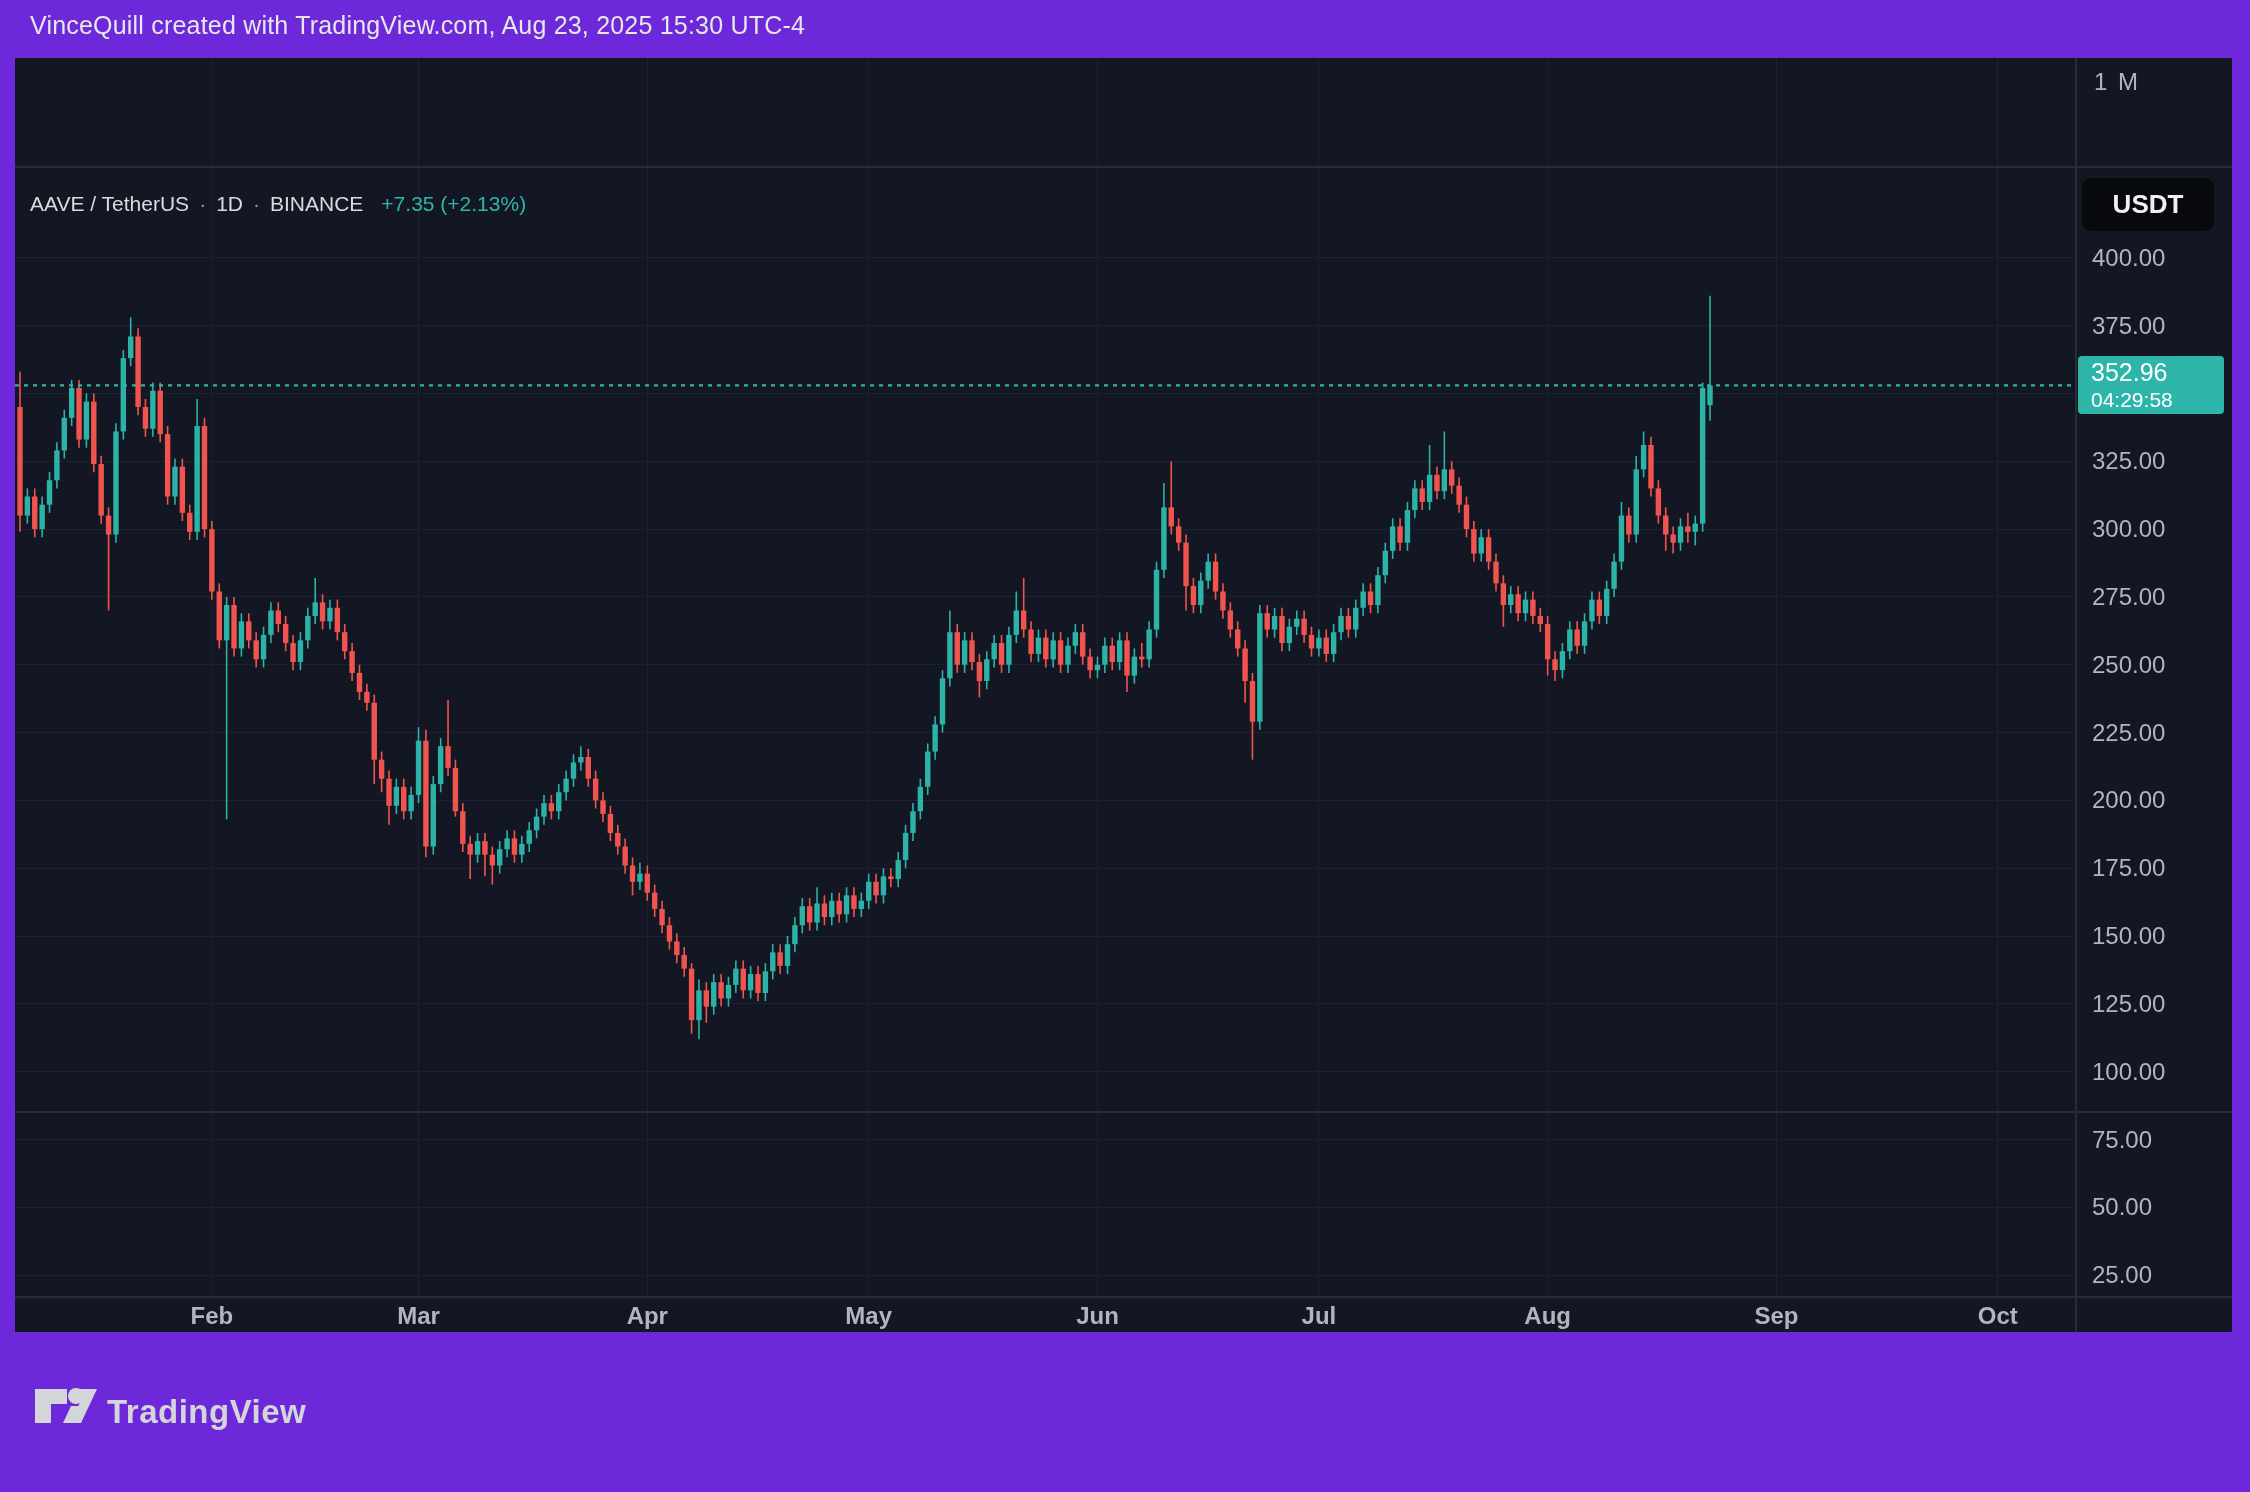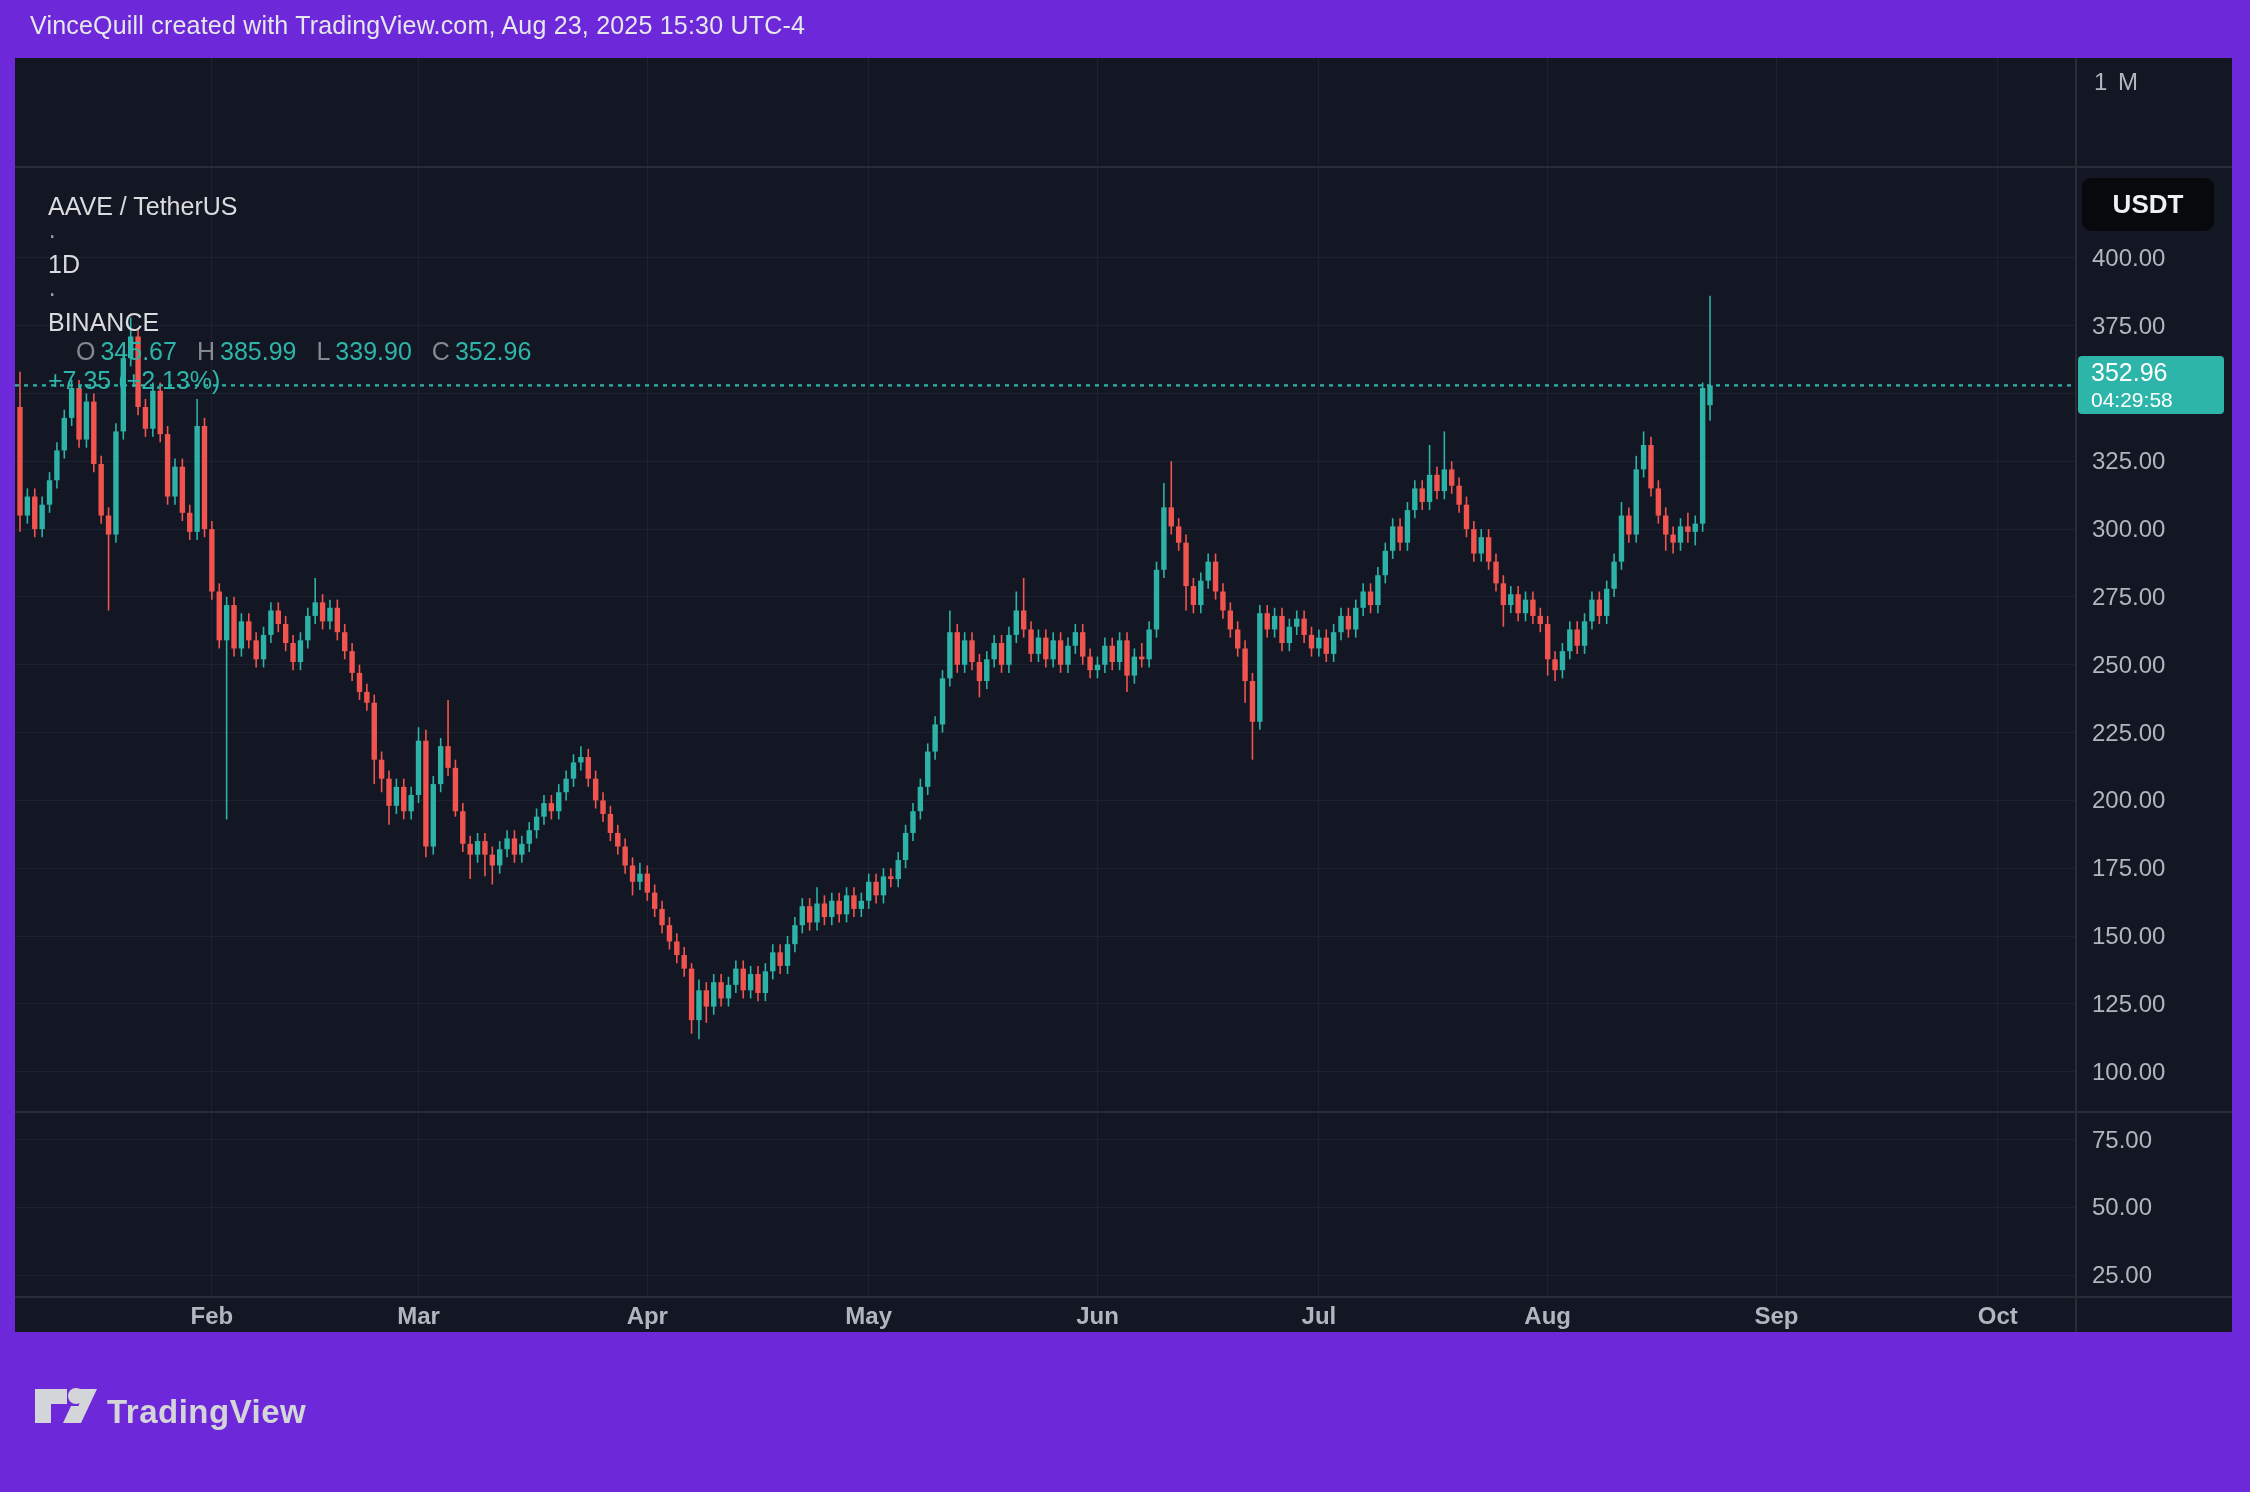--- a/index.html
+++ b/index.html
@@ -1,21 +1,21 @@
 <!DOCTYPE html>
 <html><head>
 <meta charset="utf-8">
 <style>
   html,body{margin:0;padding:0;background:#1b1c20;}
   .stage{position:relative;width:2250px;height:1492px;background:#6d28d9;
          font-family:"Liberation Sans",sans-serif;overflow:hidden;}
   .title{position:absolute;left:30px;top:11px;font-size:25px;font-weight:500;color:#e6e7e9;letter-spacing:.2px;}
   .panel{position:absolute;left:15px;top:58px;width:2217px;height:1274px;background:#131723;}
   .panel svg{position:absolute;left:0;top:0;}
-  .legend{position:absolute;left:15px;top:134px;display:flex;align-items:baseline;font-size:25px;white-space:nowrap;flex-direction:column;}
+  .legend{position:absolute;left:15px;top:134px;display:flex;align-items:baseline;font-size:21px;white-space:nowrap;}
   .legend .sym{color:#d9dbde;}
   .legend .dot{color:#9a9da6;margin:0 10px;}
   .legend .meta{color:#d9dbde;}
   .legend .okey{color:#87898f;margin-left:20px;}
   .legend .okey:first-child{margin-left:28px;}
   .legend .oval{color:#2eb5a9;margin-left:5px;}
   .legend .chg{color:#2eb5a9;margin-left:18px;}
   .vol-label{position:absolute;left:2079px;top:10px;font-size:24px;color:#b2b5be;letter-spacing:2px;text-align:center;}
   .unit-btn{position:absolute;left:2067px;top:120px;width:132px;height:53px;background:#07090c;
             border:none;border-radius:9px;color:#eff0f2;font-size:26px;font-weight:700;
@@ -528,21 +528,20 @@
         <rect x="1692.32" y="327.41952000000003" width="5.4" height="19.77776999999992" fill="#2cb2a6"></rect>
         <line x1="0" y1="327.41952000000003" x2="2061" y2="327.41952000000003" stroke="#2eb5a9" stroke-width="2.4" stroke-dasharray="4 5"></line>
       </svg>
 
     <div class="legend">
       <span class="sym">AAVE / TetherUS</span>
       <span class="dot">·</span>
       <span class="meta">1D</span>
       <span class="dot">·</span>
       <span class="meta">BINANCE</span>
-      <span id="legend-ohlc"><span class="okey">O</span><span class="oval">345.67</span><span class="okey">H</span><span class="oval">385.99</span><span class="okey">L</span><span class="oval">339.90</span><span class="okey">C</span><span class="oval">352.96</span></span>
       <span class="chg">+7.35 (+2.13%)</span>
     </div>
 
     <div class="vol-label">1 M</div>
 
     <button class="unit-btn">USDT</button>
 
     <div class="badge" id="badge" style="top: 298.42px; background: rgb(46, 181, 169);">
       <div>352.96</div>
       <div class="cd">04:29:58</div>

